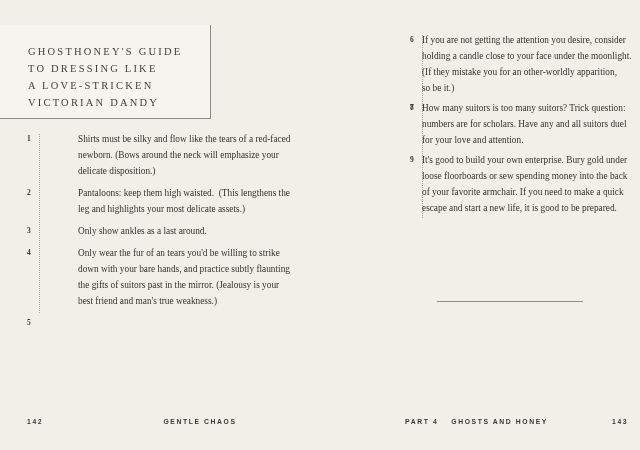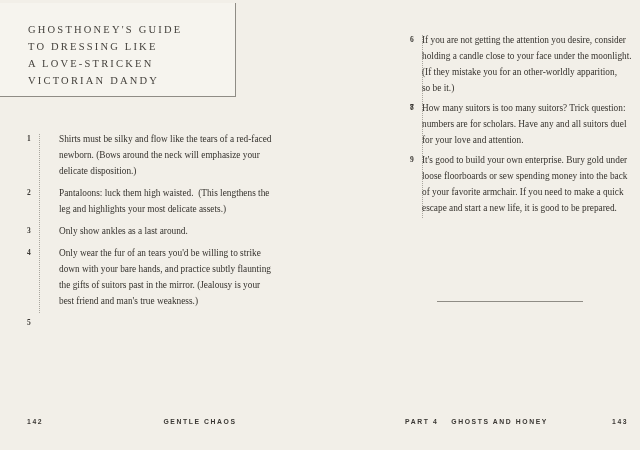--- a/index.html
+++ b/index.html
@@ -8,21 +8,21 @@
     background:#e8e5de;
     font-family:"Liberation Serif", serif;
     overflow:hidden;
   }
   .spread{
     position:relative;width:640px;height:450px;
     background:#f2efe8;
   }
   
   .title-box{
-    position:absolute;left:0;top:3px;width:236px;height:94px;
+    position:absolute;left:0;top:25px;width:211px;height:94px;
     background:#f6f4ee;
     border-right:1px solid #8f8c85;
     border-bottom:1px solid #8f8c85;
     box-sizing:border-box;
   }
   .page-title{
     position:absolute;left:28px;top:18px;
     font-size:10.5px;line-height:17px;letter-spacing:2.2px;
     color:#45423d;white-space:pre;font-weight:500;
   }
@@ -35,21 +35,21 @@
   .items-left{left:27px;top:131px;width:280px;}
   .items-right{left:410px;top:32px;width:212px;}
   .item{position:relative;margin:0 0 6px 0;}
   .items-right .item{margin-bottom:4px;}
   .item-num{
     position:absolute;left:0;top:0;width:10px;
     font-size:7.5px;font-weight:bold;color:#3a3733;
     line-height:16px;text-align:left;
   }
   .item-text{
-    margin-left:32px;
+    margin-left:51px;
     font-size:9.3px;line-height:16px;color:#35322d;
     white-space:pre;
   }
   .items-right .item-text{margin-left:12px;}
   
   .closing{
     position:absolute;left:437px;top:284px;
     font-size:9.3px;line-height:16px;color:#35322d;white-space:pre;
   }
   .closing-rule{
@@ -82,21 +82,21 @@
 
   <div class="items items-left">
     <div class="item">
       <span class="item-num">1</span>
       <div class="item-text">Shirts must be silky and flow like the tears of a red-faced
 newborn. (Bows around the neck will emphasize your
 delicate disposition.)</div>
     </div>
     <div class="item">
       <span class="item-num">2</span>
-      <div class="item-text">Pantaloons: luck them high waisted.  (This lengthens the
+      <div class="item-text">Pantaloons: keep them high waisted.  (This lengthens the
 leg and highlights your most delicate assets.)</div>
     </div>
     <div class="item">
       <span class="item-num">3</span>
       <div class="item-text">Only show ankles as a last around.</div>
     </div>
     <div class="item">
       <span class="item-num">4</span>
       <div class="item-text">Only wear the fur of an tears you'd be willing to strike
 down with your bare hands, and practice subtly flaunting

